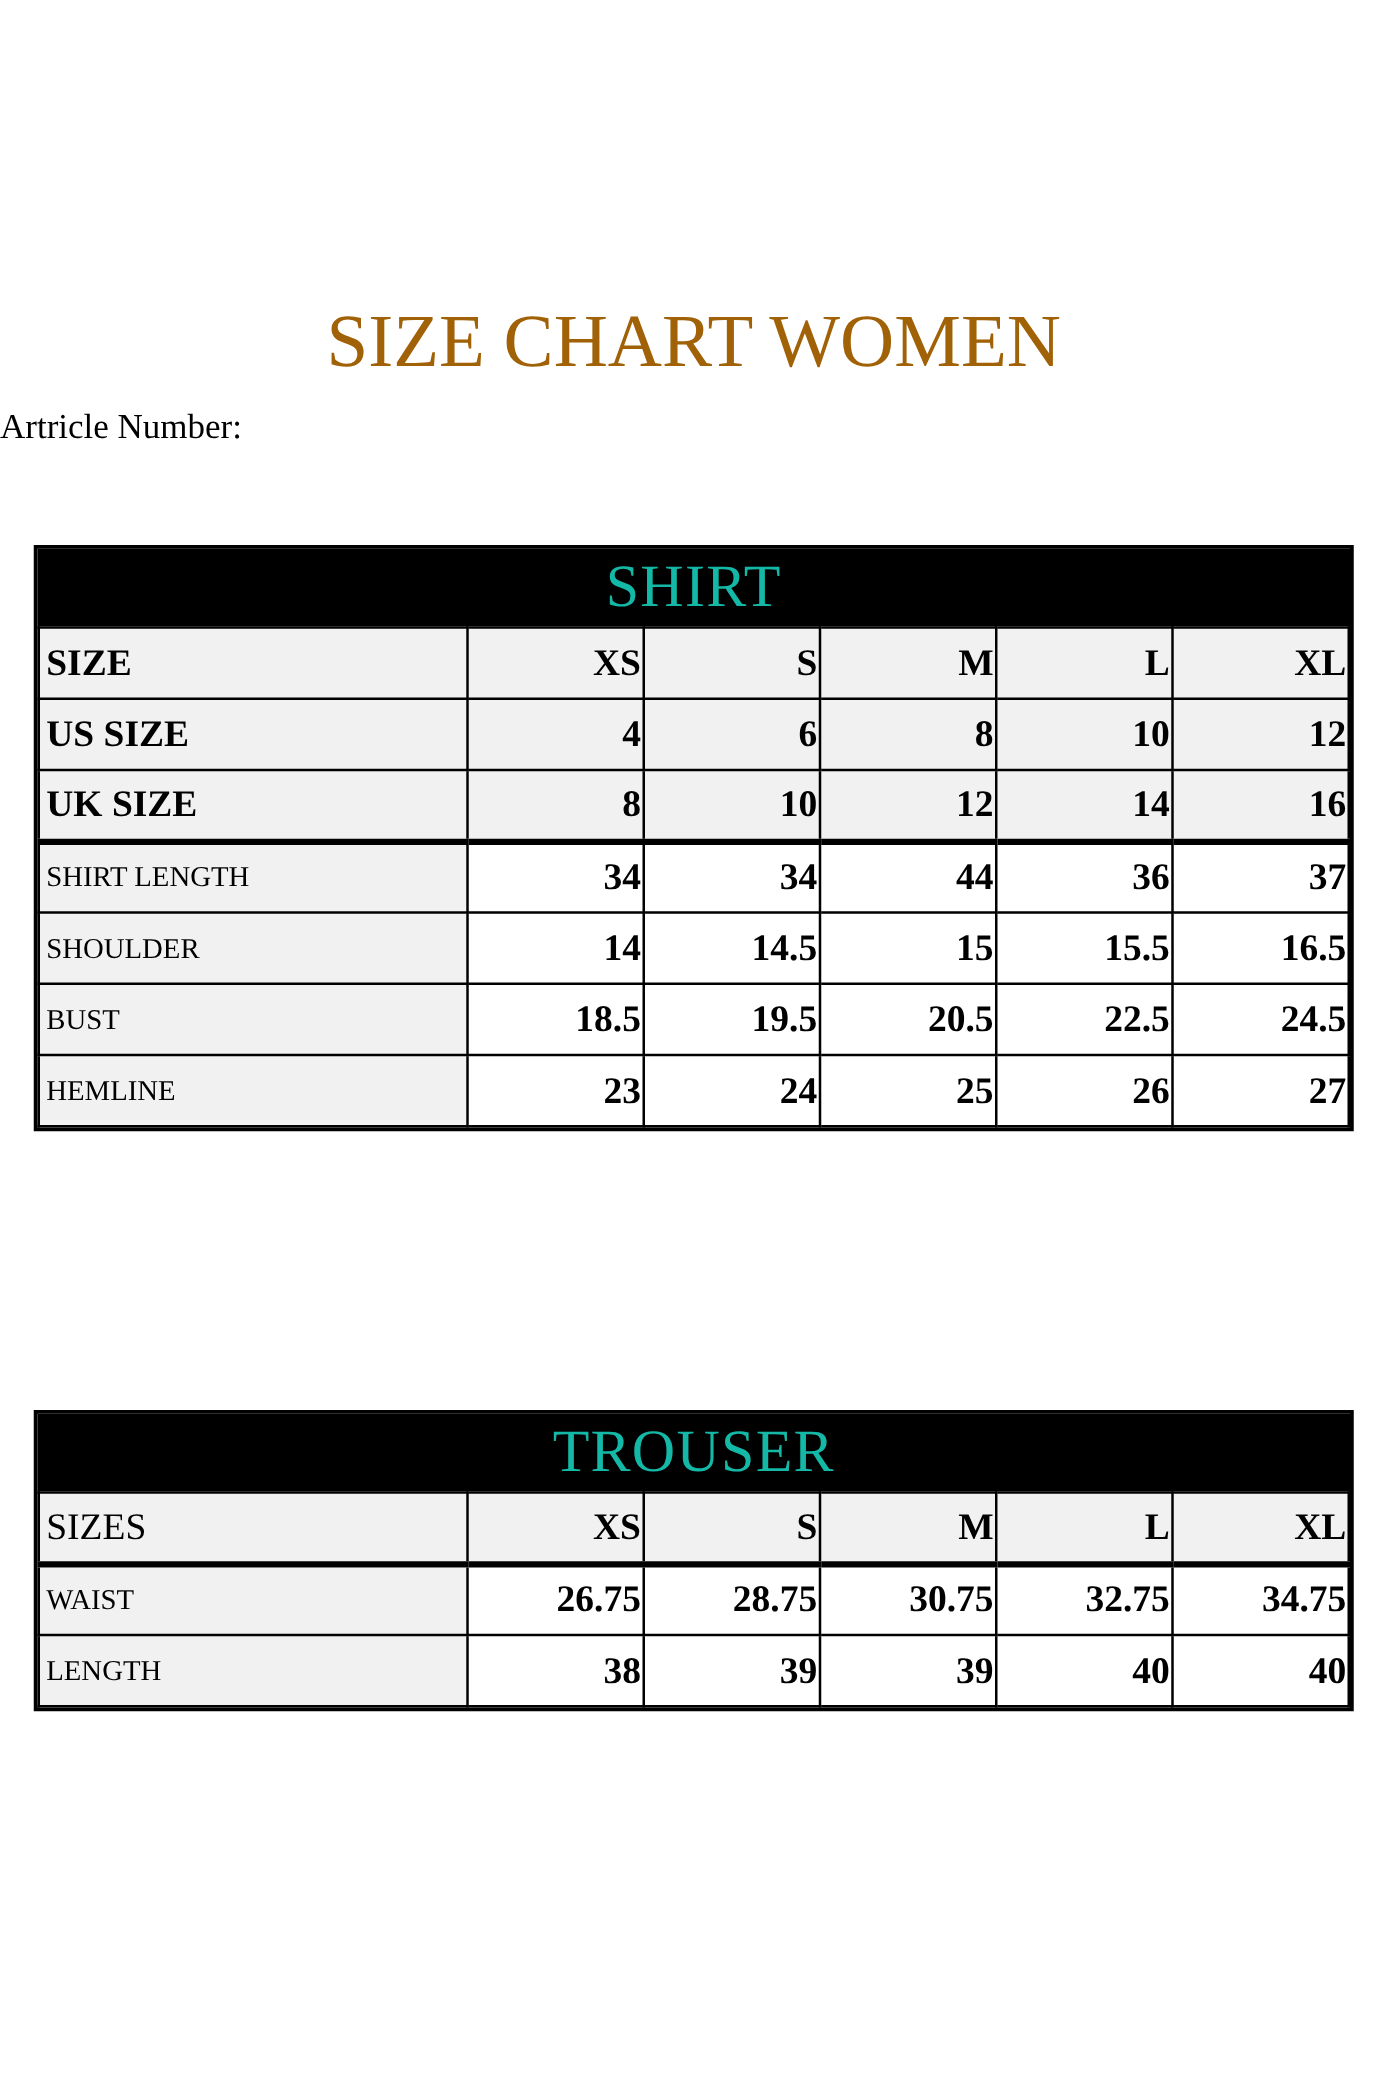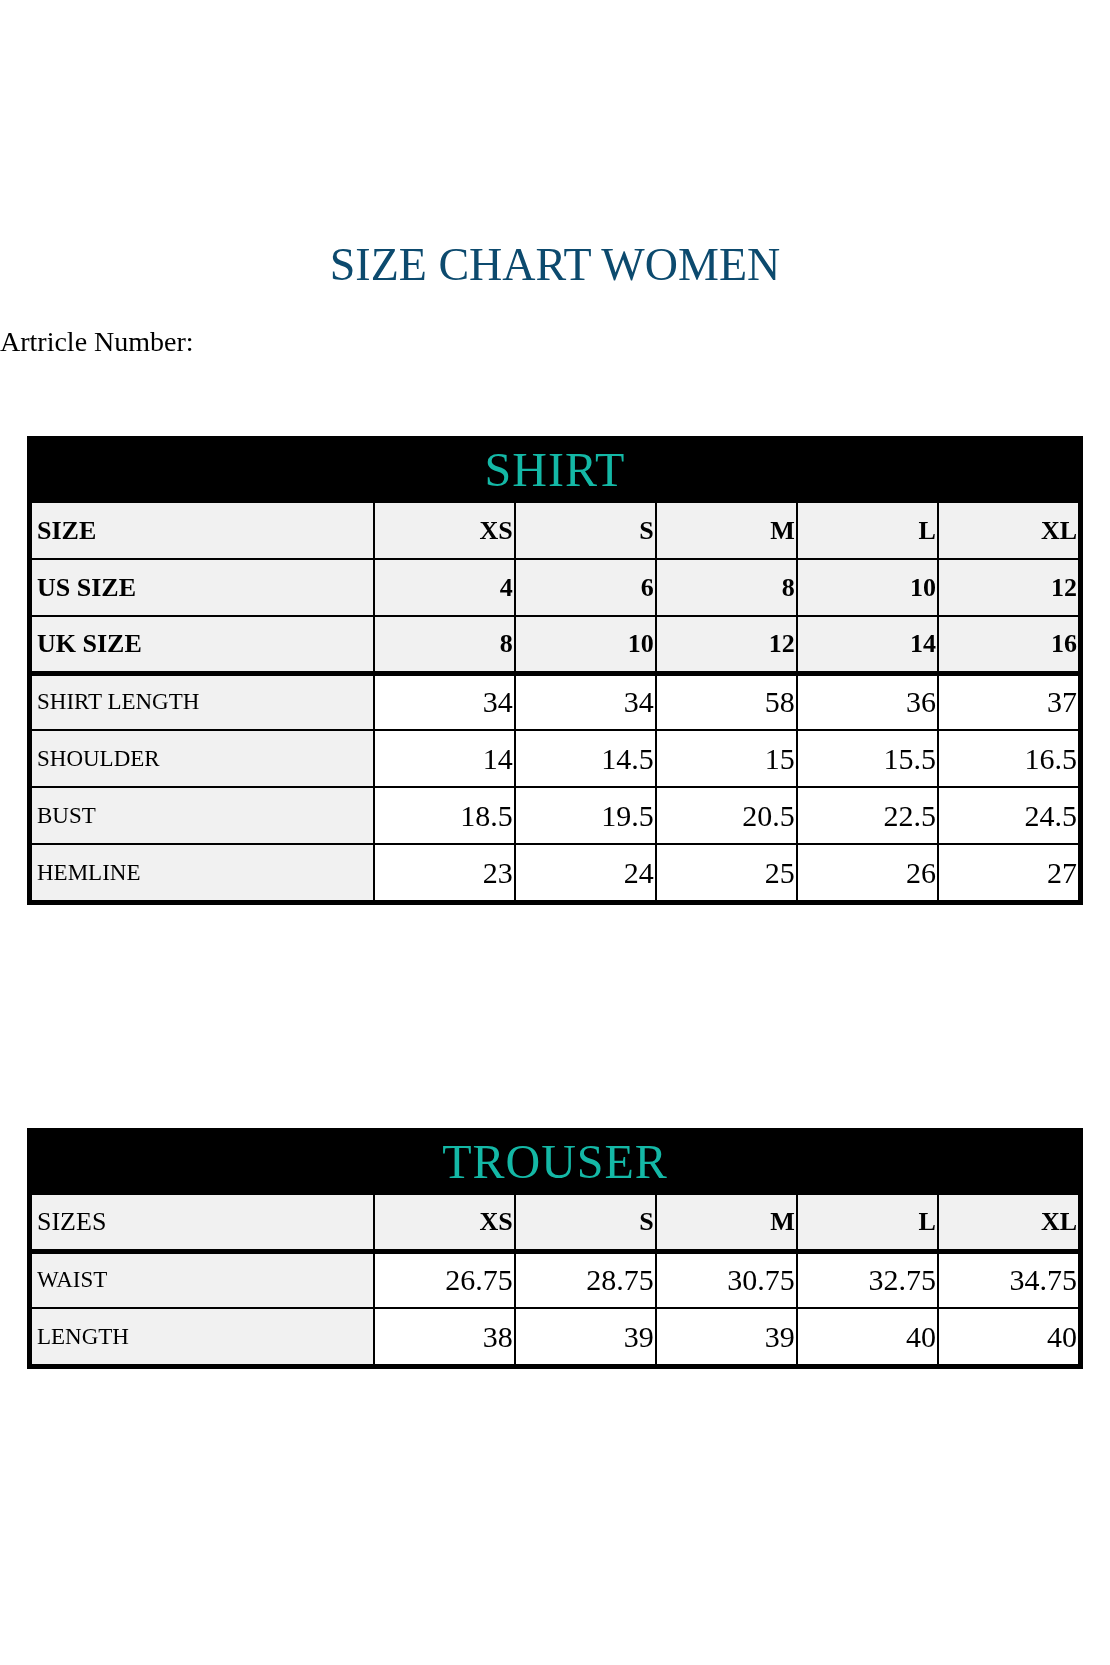--- a/index.html
+++ b/index.html
@@ -9,23 +9,23 @@
     height:1665px;
     background:#ffffff;
     font-family:"Liberation Serif","DejaVu Serif",serif;
     color:#000000;
     overflow:hidden;
   }
   .title{
     position:absolute;
     top:240px; left:0; width:1110px;
     text-align:center;
-    font-size:46px;
+    font-size:60px;
     line-height:1.1;
-    color:#0c4a6e;
+    color:#a16207;
   }
   .article-label{
     position:absolute;
     top:326px; left:0; width:1110px;
     text-align:left;
     font-size:28px;
     line-height:1.15;
   }
   .article-number{
     position:absolute;
@@ -61,24 +61,24 @@
   }
   table.size-table td{
     border:2px solid #000;
     height:57px;
     vertical-align:middle;
     overflow:hidden;
     box-sizing:border-box;
   }
   td.lbl{ text-align:left; padding-left:5px; }
   td.val{ text-align:right; }
-  tr.hdr td{ background:#f1f1f1; font-weight:bold; font-size:26px; }
+  tr.hdr td{ background:#f1f1f1; font-weight:bold; font-size:30px; }
   tr.hdr td.lbl-normal{ font-weight:normal; }
   tr.meas td.lbl{ background:#f1f1f1; font-size:23px; font-weight:normal;margin-left:12px; }
-  tr.meas td.val{ background:#ffffff; font-size:30px; font-weight:normal; }
+  tr.meas td.val{ background:#ffffff; font-size:30px; font-weight:bold; }
   tr.thick td{ border-bottom-width:5px; }
   .note{
     position:absolute;
     top:1404px; left:30px;
     font-size:23px;
     line-height:1.2;
   }
 </style>
 </head>
 <body>
@@ -121,21 +121,21 @@
           <td class="val">8</td>
           <td class="val">10</td>
           <td class="val">12</td>
           <td class="val">14</td>
           <td class="val">16</td>
         </tr>
         <tr class="meas">
           <td class="lbl">SHIRT LENGTH</td>
           <td class="val">34</td>
           <td class="val">34</td>
-          <td class="val">58</td>
+          <td class="val">44</td>
           <td class="val">36</td>
           <td class="val">37</td>
         </tr>
         <tr class="meas">
           <td class="lbl">SHOULDER</td>
           <td class="val">14</td>
           <td class="val">14.5</td>
           <td class="val">15</td>
           <td class="val">15.5</td>
           <td class="val">16.5</td>

